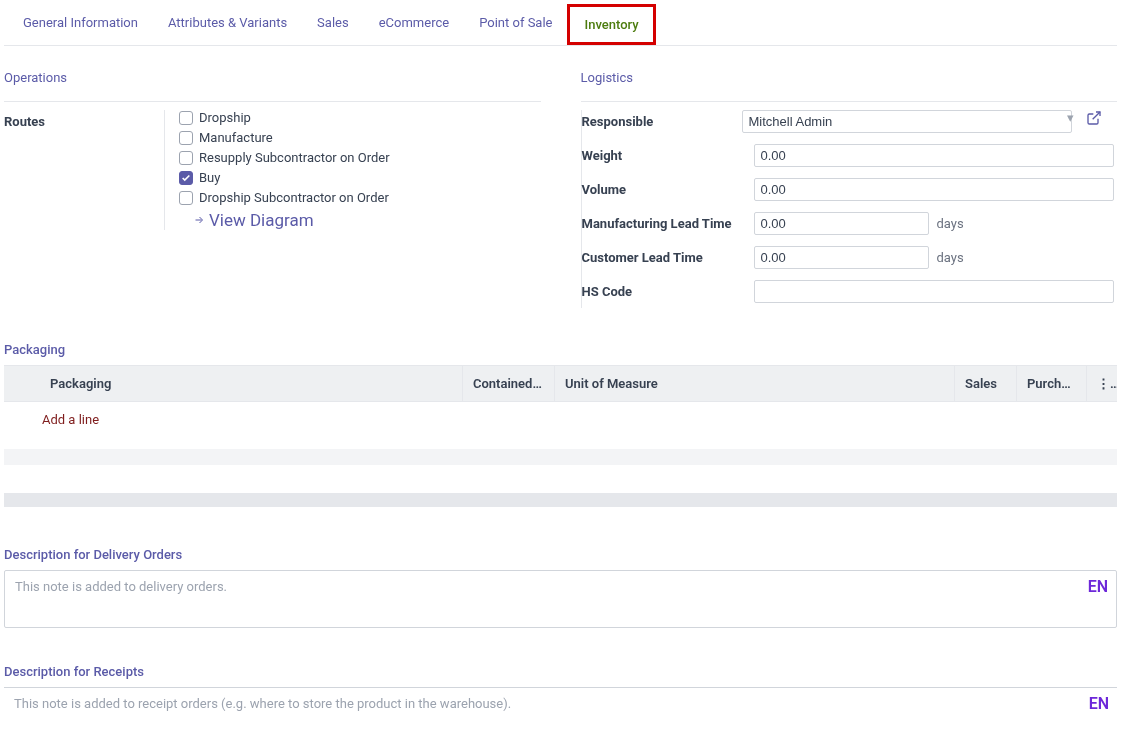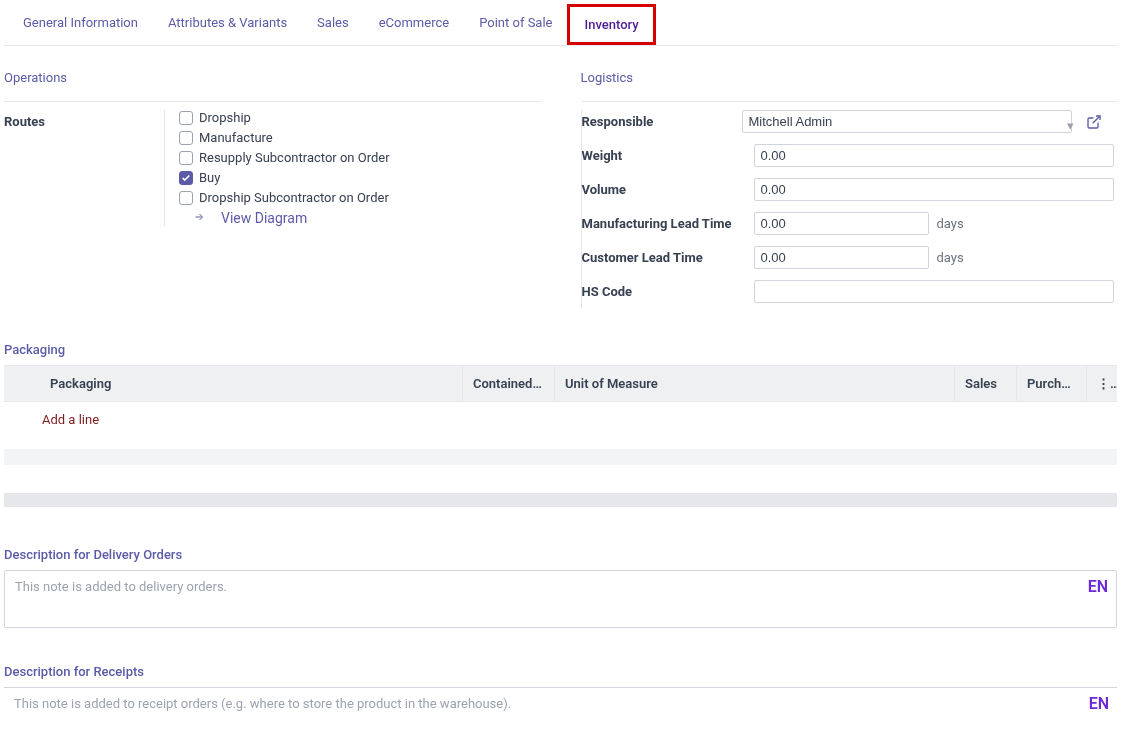--- a/index.html
+++ b/index.html
@@ -1,41 +1,41 @@
 <!DOCTYPE html>
 <html><head>
   <meta charset="utf-8">
   <style>
     * { box-sizing: border-box; margin: 0; padding: 0; }
     body { font-family: -apple-system, BlinkMacSystemFont, "Segoe UI", Roboto, "Helvetica Neue", Arial, sans-serif; font-size: 13px; color: #374151; background: #fff; padding: 4px; }
 
     .tabs { display: flex; border-bottom: 1px solid #e5e7eb; margin-bottom: 24px; gap: 0; padding-left: 4px; }
     .tab { padding: 10px 14px; color: #5b5ba8; cursor: pointer; font-size: 13px; border: 1px solid transparent; }
-    .tab.active { border: 3px solid #d40000; color: #4c1d95; font-weight: 500; }
+    .tab.active { border: 3px solid #d40000; color: #4d7c0f; font-weight: 500; }
 
     .sections { display: flex; gap: 40px; margin-bottom: 28px; }
     .section { flex: 1; }
     .section-title { color: #5b5ba8; font-size: 13px; font-weight: 400; margin-bottom: 10px; padding-bottom: 6px; }
     .section-body { border-top: 1px solid #e5e7eb; padding-top: 8px; }
 
     .form-row { display: flex; margin-bottom: 6px; align-items: flex-start; min-height: 28px; }
     .form-label { width: 160px; font-weight: 700; color: #374151; font-size: 13px; padding-top: 4px; }
     .form-field { flex: 1; display: flex; align-items: center; gap: 8px; }
 
     .routes-col { border-left: 1px solid #e5e7eb; padding-left: 14px; align-items: flex-end; }
     .checkbox-row { display: flex; align-items: center; gap: 6px; margin-bottom: 5px; font-size: 13px; color: #374151; }
     .checkbox { width: 14px; height: 14px; border: 1px solid #9ca3af; border-radius: 3px; display: inline-flex; align-items: center; justify-content: center; cursor: pointer; }
     .checkbox.checked { background: #5b5ba8; border-color: #5b5ba8; }
     .checkbox.checked svg { stroke: #fff; }
-    .view-diagram { display: flex; align-items: center; gap: 16px; color: #5b5ba8; font-size: 14px; cursor: pointer; margin-top: 0; margin-left: 14px; }
+    .view-diagram { display: flex; align-items: center; gap: 4px; color: #5b5ba8; font-size: 17px; cursor: pointer; margin-top: 0; margin-left: 14px; }
 
     .logistics-col { border-left: 1px solid #e5e7eb; padding-left: 14px; }
     .input { width: 100%; max-width: 360px; border: 1px solid #d1d5db; border-radius: 2px; padding: 3px 6px; font-size: 13px; color: #374151; margin-left: 12px; }
     .input-short { width: 175px; }
-    .select-wrap { position: relative; width: 360px; display: flex; align-items: flex-end; gap: 14px; }
+    .select-wrap { position: relative; width: 360px; display: flex; align-items: flex-start; gap: 14px; }
     .select-input { width: 100%; border: 1px solid #d1d5db; border-radius: 2px; padding: 3px 24px 3px 6px; font-size: 13px; color: #374151; }
     .select-caret { position: absolute; right: 28px; color: #9ca3af; pointer-events: none; }
     .ext-icon { color: #5b5ba8; cursor: pointer; }
     .unit-text { color: #6b7280; font-size: 13px; }
 
     .packaging-section { margin-bottom: 24px; }
     .packaging-title { color: #5b5ba8; font-size: 13px; font-weight: 500; margin-bottom: 8px; }
     .table-wrap { border-top: 1px solid #e5e7eb; }
     .thead { display: flex; background: #eef0f2; border-bottom: 1px solid #e5e7eb; color: #374151; font-weight: 600; font-size: 13px; }
     .th { padding: 10px 10px; border-right: 1px solid #e5e7eb; text-align: left; white-space: nowrap; overflow: hidden; text-overflow: ellipsis; }

